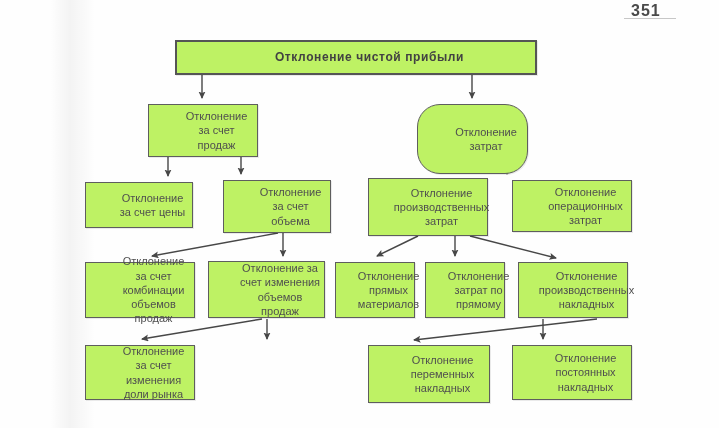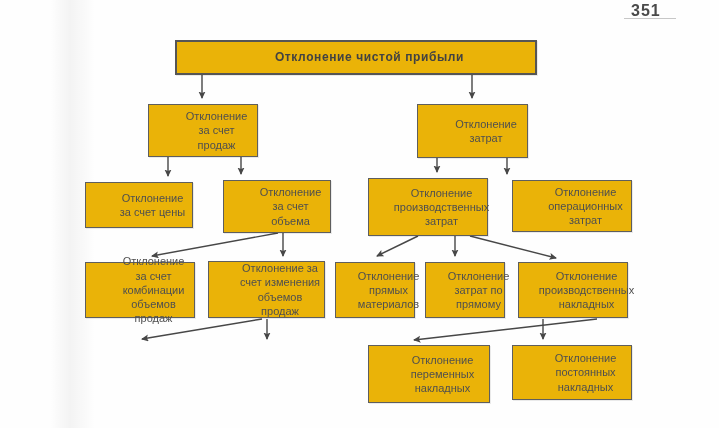--- a/index.html
+++ b/index.html
@@ -26,21 +26,21 @@
     position:absolute;top:426px;left:118px;
     font-size:13px;color:#0f766e;letter-spacing:1px;white-space:nowrap;
   }
   svg.connectors{
     position:absolute;left:0;top:0;width:719px;height:428px;
     pointer-events:none;
   }
   .node{
     position:absolute;
     border:1.5px solid #5e5e5e;
-    background:#eab308;
+    background:#bef264;
     display:flex;align-items:center;justify-content:center;text-align:center;
     box-sizing:border-box;
     color:#4f4f4f;
     font-size:11px;line-height:1.3;
     box-shadow:1px 1px 0 rgba(0,0,0,0.08);
     padding-left:27px;
   }
   .node.root{
     border-width:2px;border-color:#555;
     font-size:12px;font-weight:bold;color:#424242;letter-spacing:0.6px;
@@ -82,21 +82,21 @@
     </g>
   </svg>
 
   <div class="node root" style="left:175px;top:40px;width:362px;height:35px;">
     <span>Отклонение чистой прибыли</span>
   </div>
 
   <div class="node" style="left:148px;top:104px;width:110px;height:53px;">
     <span>Отклонение за счет продаж</span>
   </div>
-  <div class="node" style="left:417px;top:104px;width:111px;height:54px;">
+  <div class="node" style="left:417px;top:104px;width:111px;height:70px;border-radius:23px;">
     <span>Отклонение затрат</span>
   </div>
 
   <div class="node" style="left:85px;top:182px;width:108px;height:46px;">
     <span>Отклонение за счет цены</span>
   </div>
   <div class="node" style="left:223px;top:180px;width:108px;height:53px;">
     <span>Отклонение за счет объема</span>
   </div>
   <div class="node" style="left:368px;top:178px;width:120px;height:58px;">
@@ -115,20 +115,23 @@
   <div class="node" style="left:335px;top:262px;width:80px;height:56px;">
     <span>Отклонение прямых материалов</span>
   </div>
   <div class="node" style="left:425px;top:262px;width:80px;height:56px;">
     <span>Отклонение затрат по прямому</span>
   </div>
   <div class="node" style="left:518px;top:262px;width:110px;height:56px;">
     <span>Отклонение производственных накладных</span>
   </div>
 
+  <div class="node" style="left:85px;top:345px;width:110px;height:55px;">
+    <span>Отклонение за счет изменения доли рынка</span>
+  </div>
   <div class="node" style="left:368px;top:345px;width:122px;height:58px;">
     <span>Отклонение переменных накладных</span>
   </div>
   <div class="node" style="left:512px;top:345px;width:120px;height:55px;">
     <span>Отклонение постоянных накладных</span>
   </div>
 
   <div class="caption">Рис. 2.5.2. С</div>
 
 </div>

